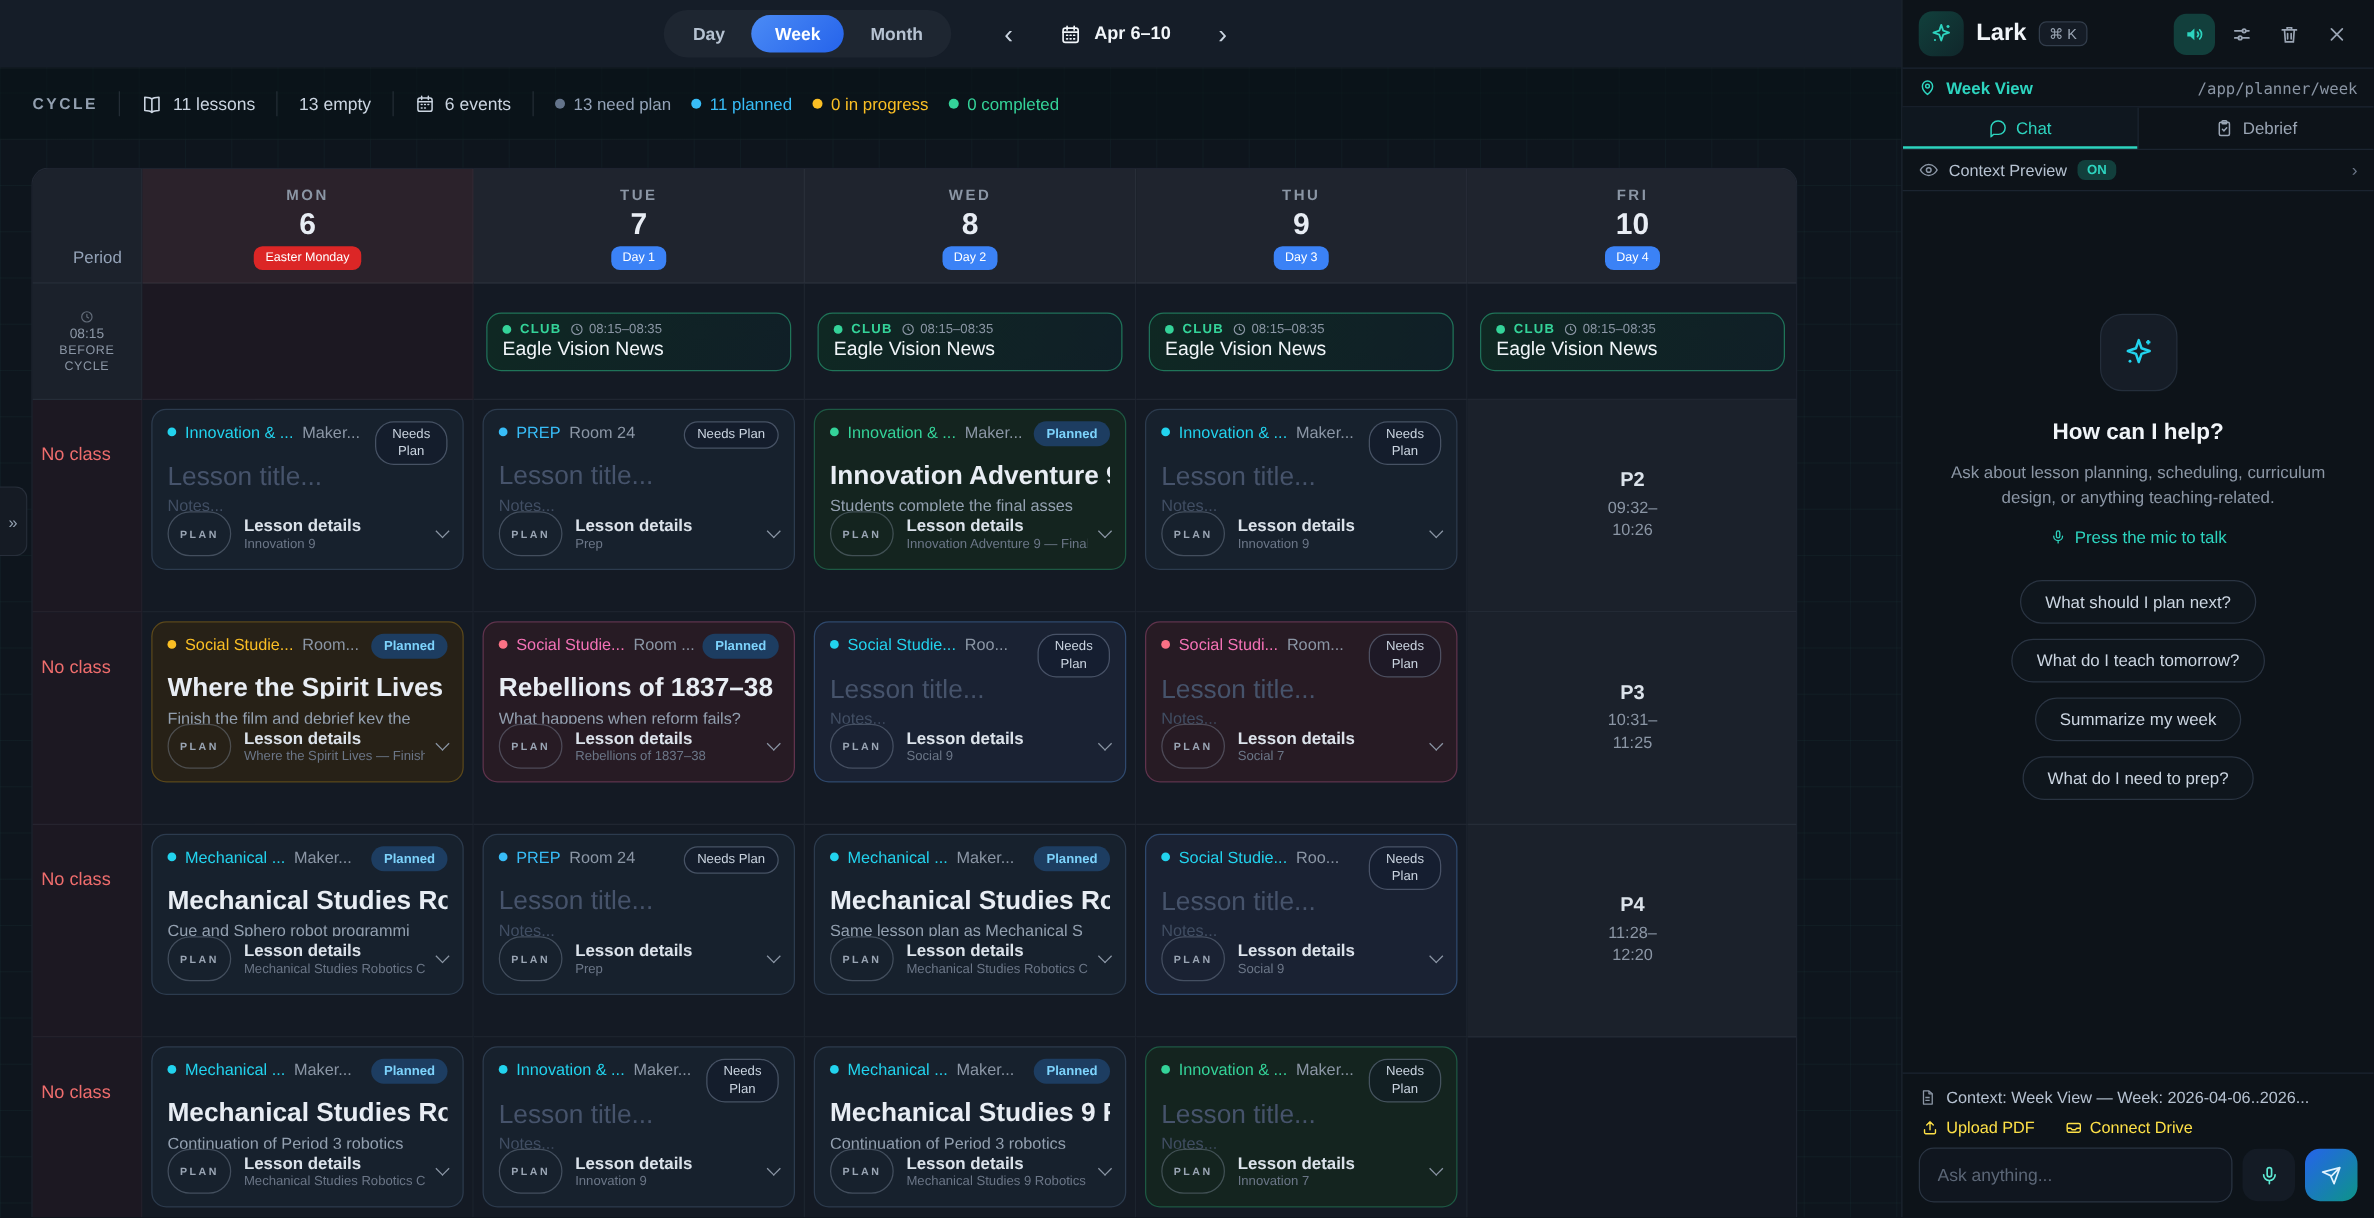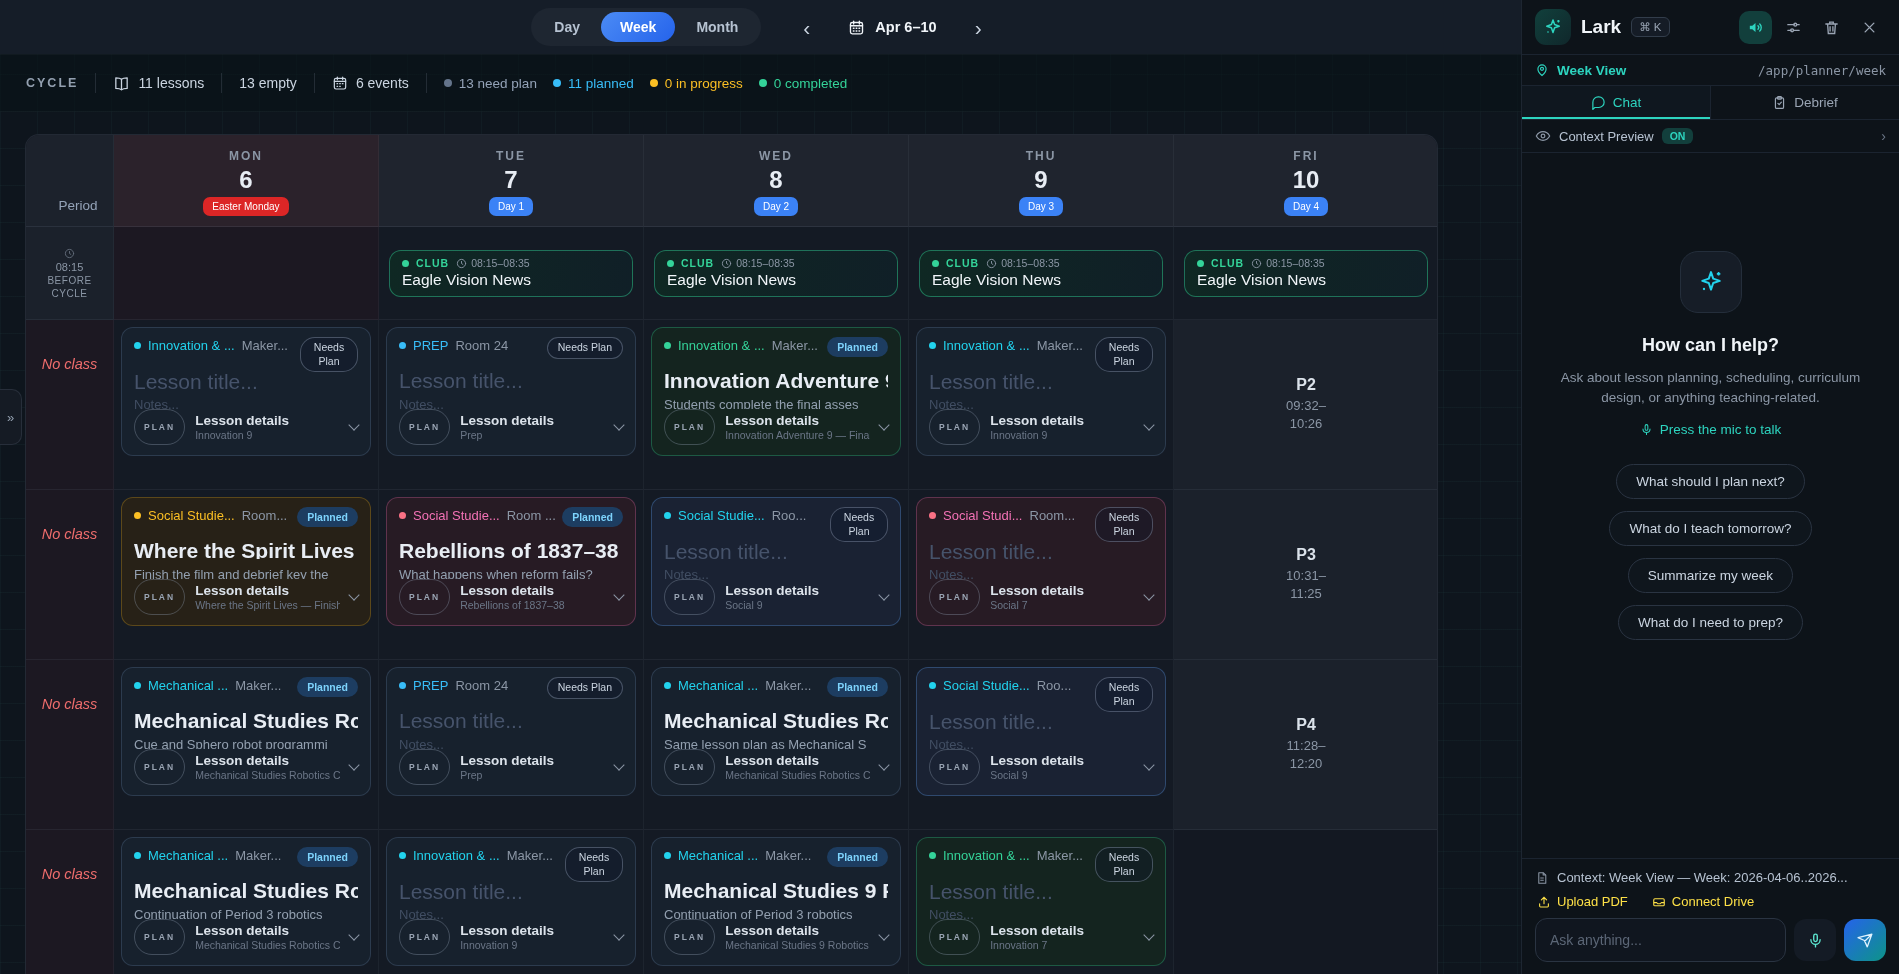--- a/index.html
+++ b/index.html
@@ -53,21 +53,21 @@
   .daybadge.day { background:#3b82f6; }
 
   .cell { border-right:1px solid rgba(148,163,184,.07); border-bottom:1px solid rgba(148,163,184,.09); background:#141a24; padding:7px; min-width:0; }
   .cell.mon { background:#1c1822; }
   .lcell { background:#1b212b; display:flex; flex-direction:column; align-items:center; justify-content:center; gap:3px; color:#9aa5b4; }
   .lcell.before { gap:2px; color:#8b96a5; }
   .btime { font-size:11px; }
   .blabel { font-size:10px; letter-spacing:.5px; }
   .pname { font-size:16px; font-weight:700; color:#dbe2ea; }
   .ptime { font-size:13px; color:#8b96a5; text-align:center; line-height:1.35; }
-  .noclass { text-align:center; margin-top:29px; color:#ef6d6d; font-style:italic; font-size:14.5px; }
+  .noclass { margin-top:29px; color:#ef6d6d; font-size:14.5px; }
   .ecell { display:flex; align-items:center; padding:8px 10px; }
 
   .event-card { width:100%; height:47px; border-radius:12px; border:1px solid rgba(52,211,153,.45);
     background:linear-gradient(100deg,#0f2823,#101f27); padding:6px 12px; display:flex; flex-direction:column; justify-content:center; gap:2px; cursor:pointer; }
   .ehead { display:flex; align-items:center; gap:7px; font-size:10.5px; }
   .ehead .dot { margin-top:0; }
   .etag { color:#34d399; font-weight:700; letter-spacing:1px; }
   .etime { color:#8b96a5; display:flex; align-items:center; gap:4px; }
   .etitle { font-size:15.5px; color:#f1f5f9; white-space:nowrap; overflow:hidden; }
 

